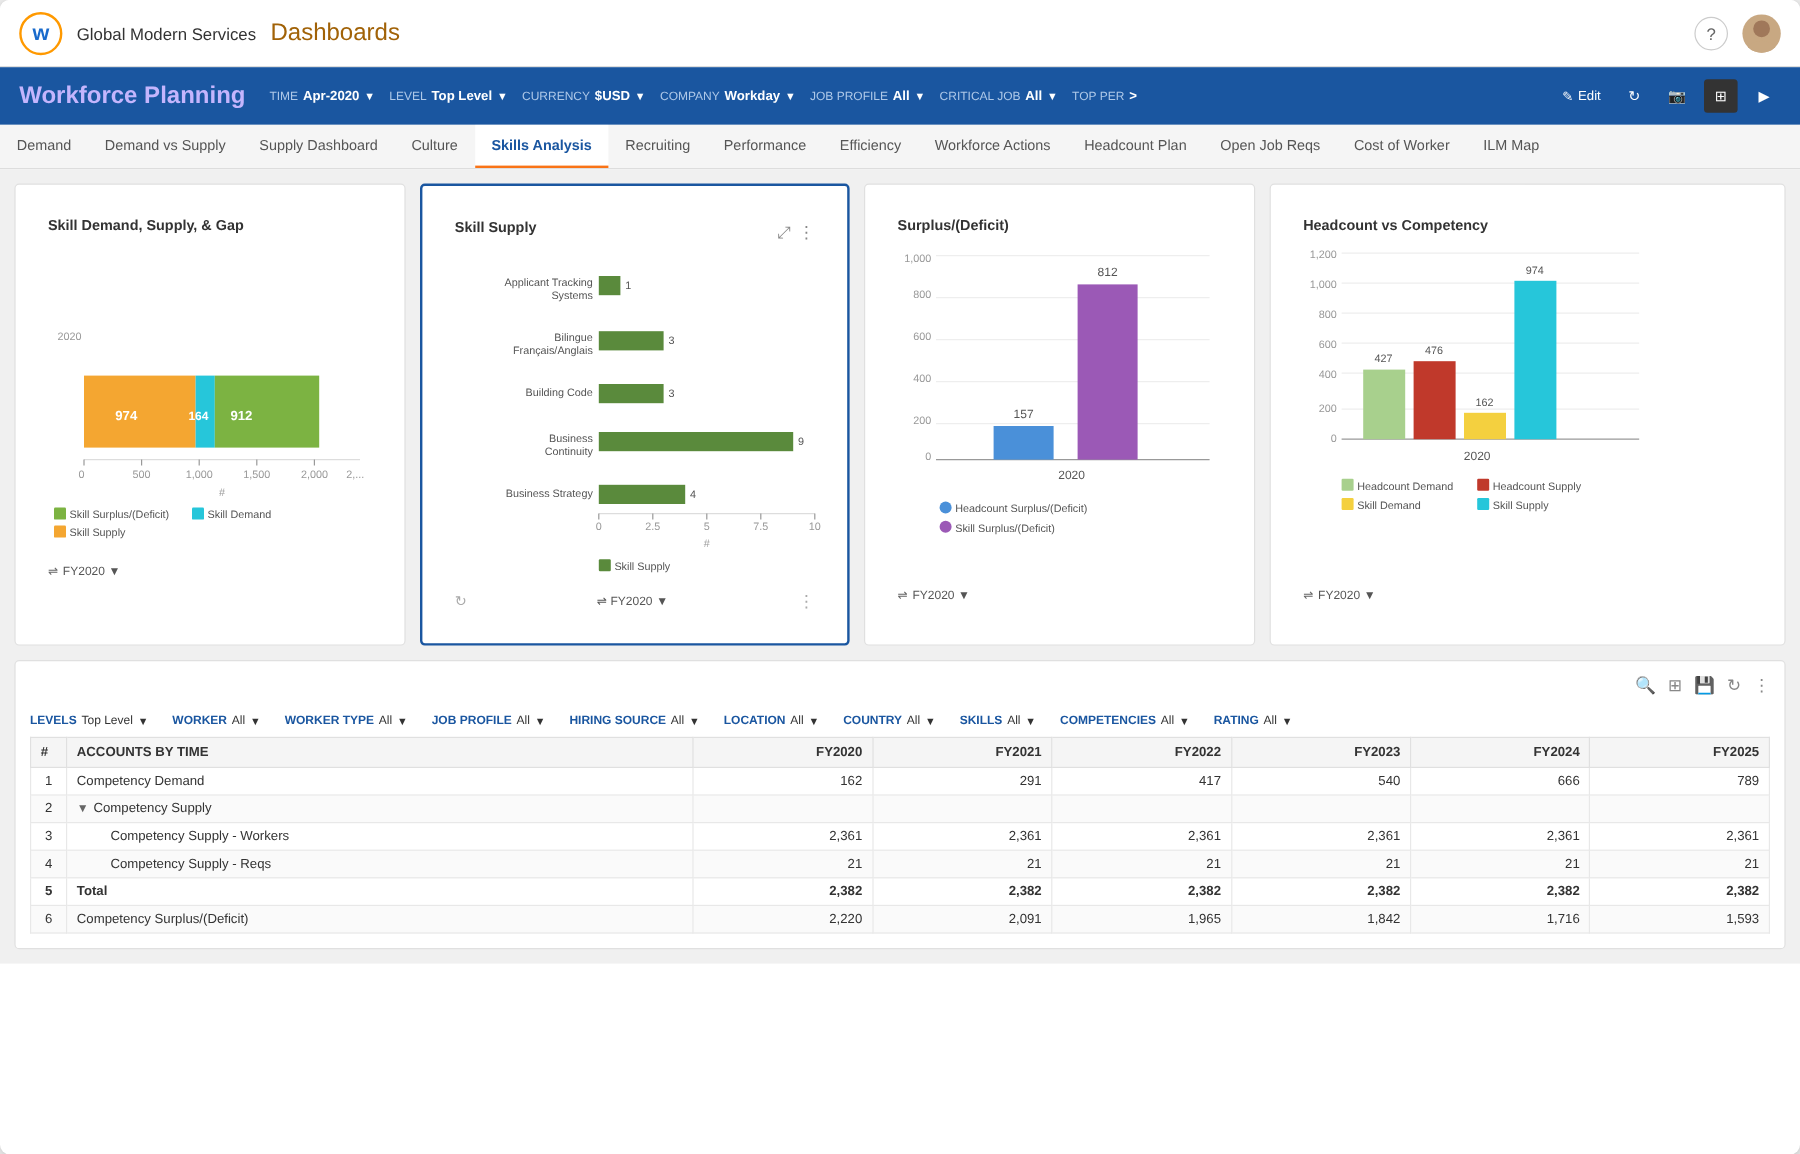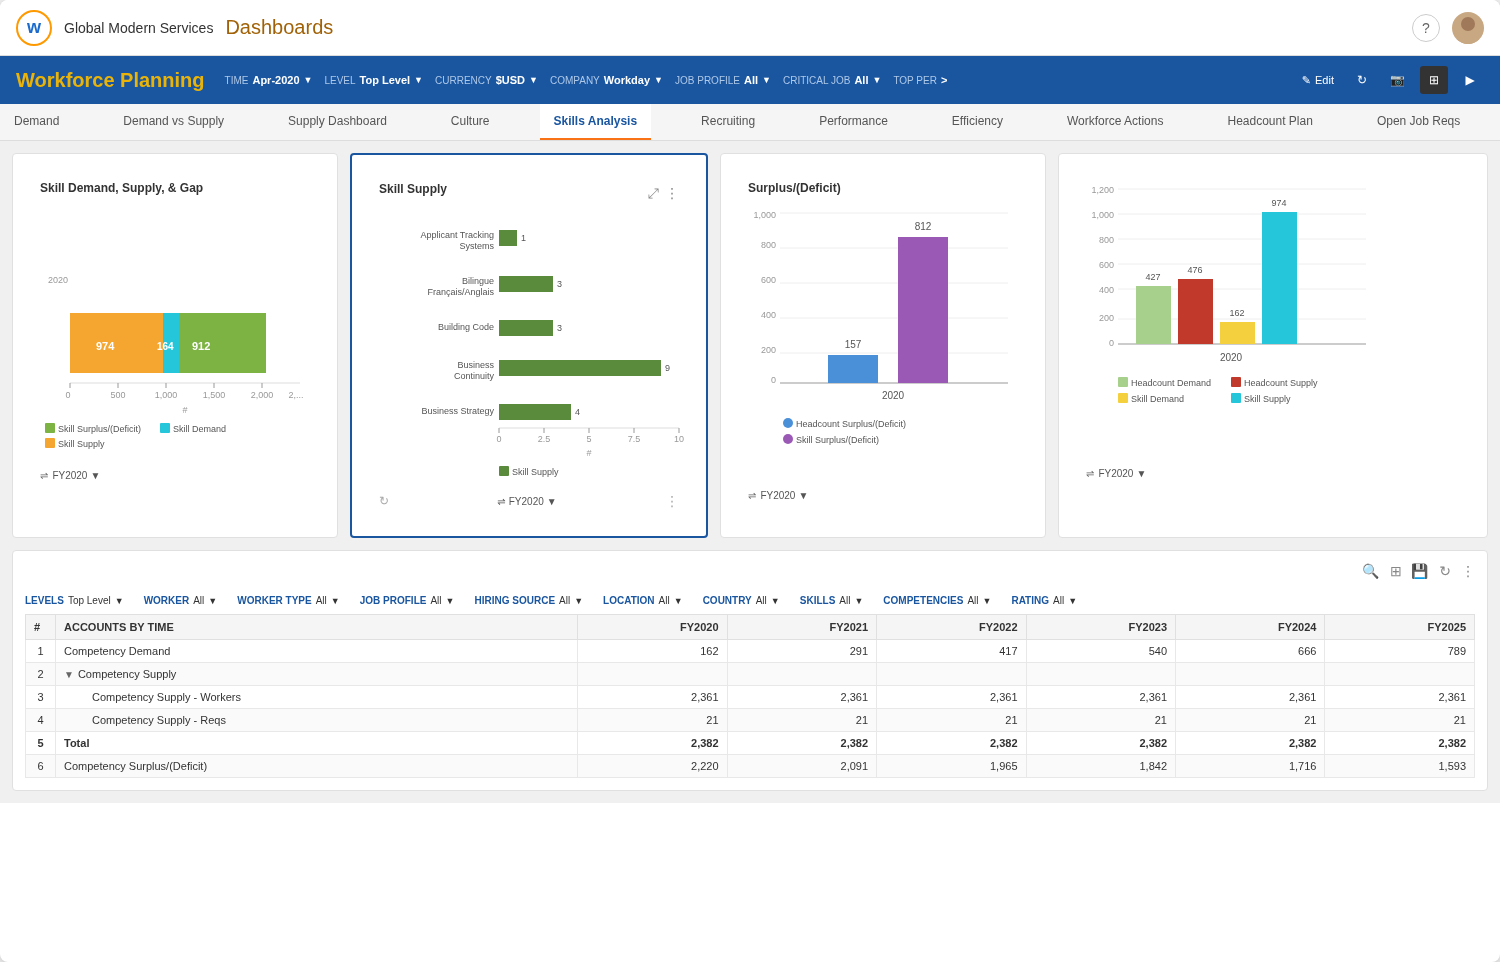--- a/index.html
+++ b/index.html
@@ -12,32 +12,32 @@
     .logo { width: 36px; height: 36px; border-radius: 50%; border: 2px solid #f90; display: flex; align-items: center; justify-content: center; margin-right: 12px; }
     .logo-w { color: #1a6bcc; font-weight: bold; font-size: 18px; }
     .top-nav-company { font-size: 14px; color: #333; margin-right: 12px; }
     .top-nav-link { color: #a16207; font-size: 20px; text-decoration: none; }
     .top-nav-right { margin-left: auto; display: flex; align-items: center; gap: 12px; }
     .nav-icon-btn { width: 28px; height: 28px; border-radius: 50%; border: 1px solid #ccc; display: flex; align-items: center; justify-content: center; cursor: pointer; color: #666; font-size: 14px; }
     .avatar { width: 32px; height: 32px; border-radius: 50%; background: #c8a882; overflow: hidden; display: flex; align-items: center; justify-content: center; }
     
     
     .header-bar { background: #1a56a0; display: flex; align-items: center; padding: 0 16px; height: 48px; gap: 12px; }
-    .page-title { color: #eab308; font-size: 20px; font-weight: bold; margin-right: 8px; }
+    .page-title { color: #c4b5fd; font-size: 20px; font-weight: bold; margin-right: 8px; }
     .header-filter { display: flex; align-items: center; gap: 4px; color: #fff; font-size: 11px; }
     .header-filter-label { color: #aec8e8; text-transform: uppercase; font-size: 10px; }
     .header-filter-value { color: #fff; font-weight: bold; font-size: 11px; }
     .header-filter-arrow { color: #fff; font-size: 9px; }
     .header-actions { margin-left: auto; display: flex; align-items: center; gap: 8px; }
     .header-action-btn { color: #fff; font-size: 11px; display: flex; align-items: center; gap: 4px; cursor: pointer; padding: 4px 6px; border-radius: 3px; }
     .header-icon-btn { width: 28px; height: 28px; display: flex; align-items: center; justify-content: center; color: #fff; cursor: pointer; border-radius: 3px; }
     .header-icon-btn.active { background: #333; }
     
     
-    .tab-bar { background: #f5f5f5; display: flex; border-bottom: 1px solid #ddd; overflow-x: auto; gap: 36px; }
+    .tab-bar { background: #f5f5f5; display: flex; border-bottom: 1px solid #ddd; overflow-x: auto; }
     .tab { padding: 10px 14px; font-size: 12px; color: #555; cursor: pointer; white-space: nowrap; border-bottom: 2px solid transparent; }
     .tab.active { color: #1a56a0; border-bottom: 2px solid #f97316; background: #fff; font-weight: bold; }
     
     
     .main-content { padding: 12px; background: #f0f0f0; }
     
     
     .charts-row { display: flex; gap: 12px; margin-bottom: 12px; }
     
     .chart-card { background: #fff; border-radius: 4px; padding: 27px; flex: 1; border: 1px solid #e0e0e0; }
@@ -309,20 +309,21 @@
         <div class="chart-footer">
           <span>⇌</span>
           <div class="fy-selector">
             <span>FY2020</span>
             <span>▼</span>
           </div>
         </div>
       </div>
 
       <div class="chart-card" style="flex: 1;">
+        <div class="chart-title">Headcount vs Competency</div>
         <svg width="290" height="280">
 
           <text x="28" y="12" font-size="9" fill="#999" text-anchor="end">1,200</text>
           <text x="28" y="37" font-size="9" fill="#999" text-anchor="end">1,000</text>
           <text x="28" y="62" font-size="9" fill="#999" text-anchor="end">800</text>
           <text x="28" y="87" font-size="9" fill="#999" text-anchor="end">600</text>
           <text x="28" y="112" font-size="9" fill="#999" text-anchor="end">400</text>
           <text x="28" y="140" font-size="9" fill="#999" text-anchor="end">200</text>
           <text x="28" y="165" font-size="9" fill="#999" text-anchor="end">0</text>
 

